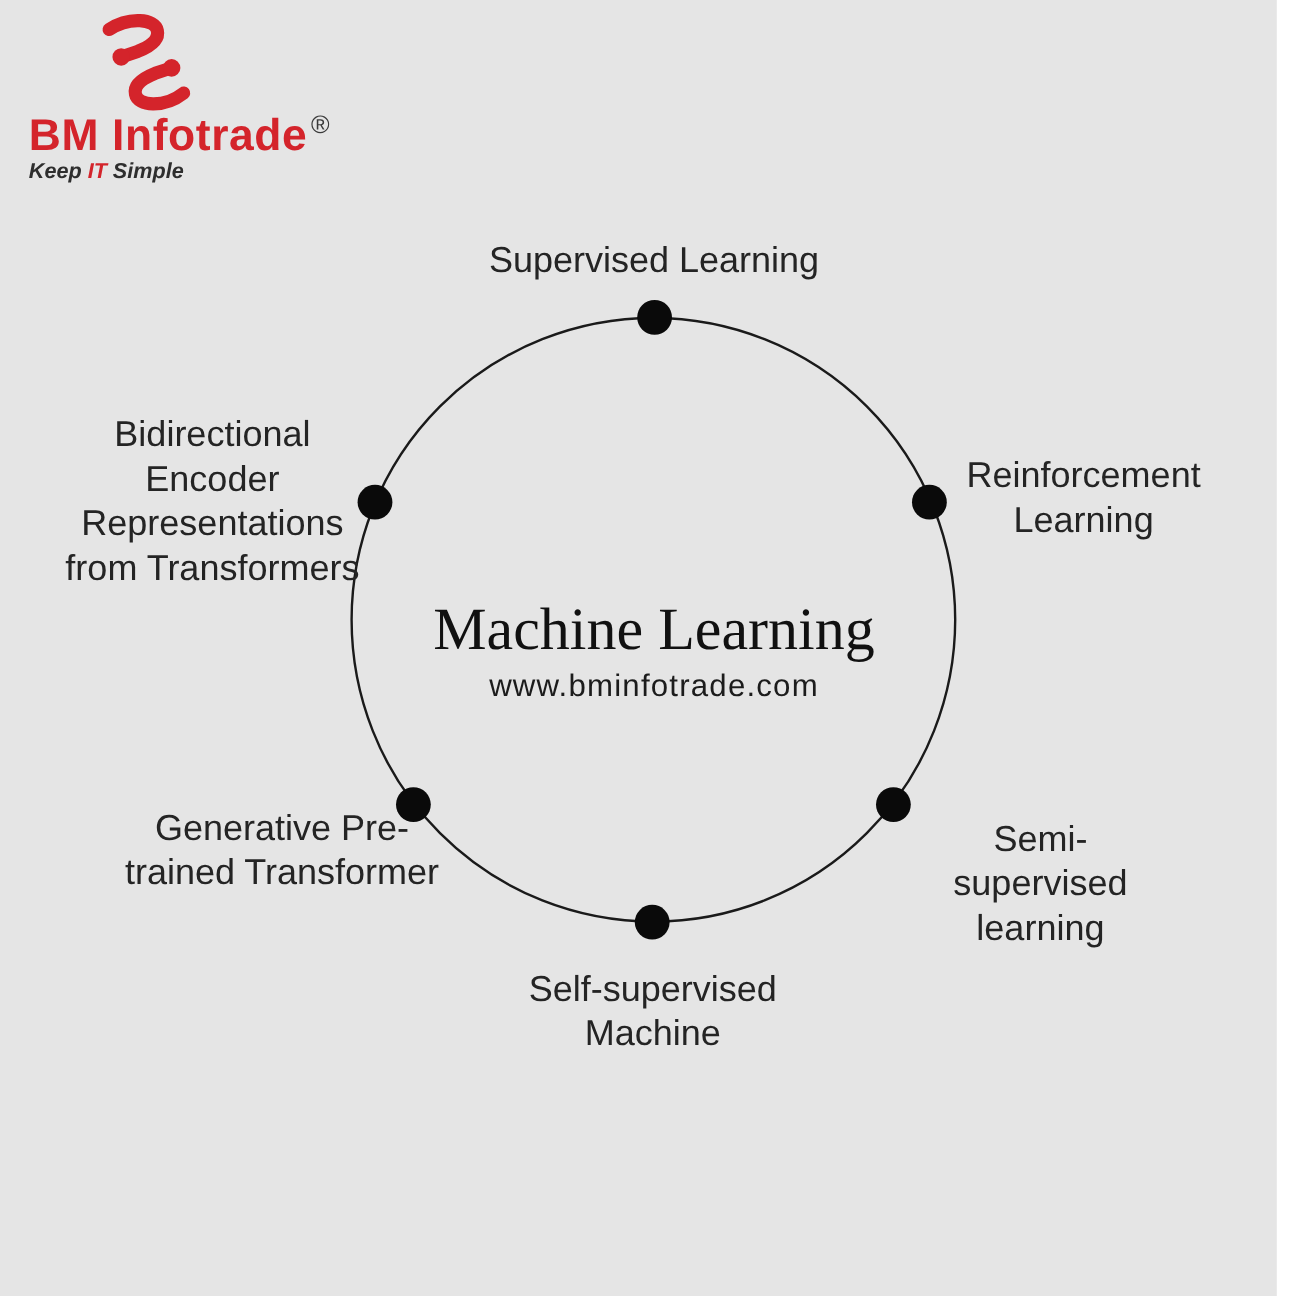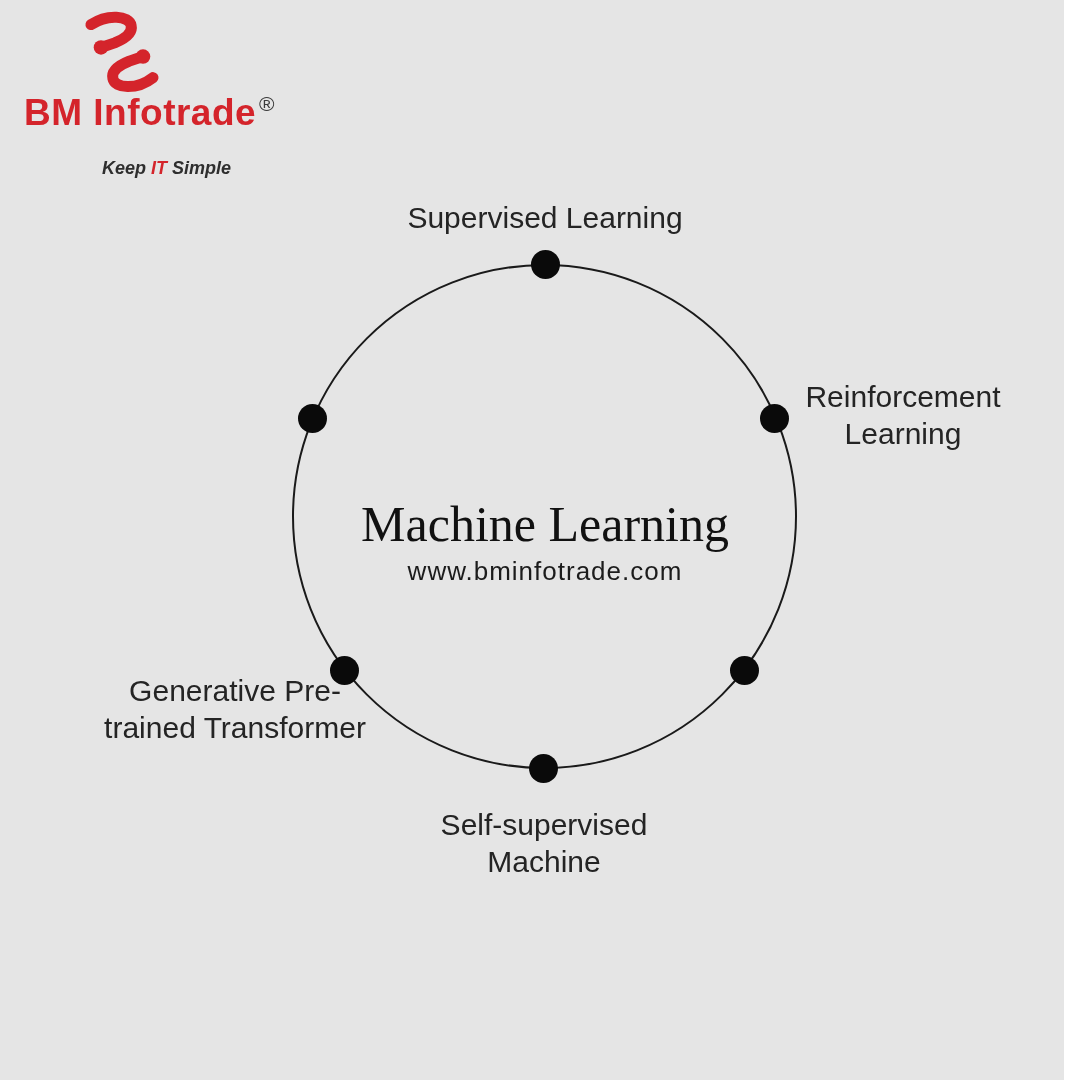--- a/index.html
+++ b/index.html
@@ -47,27 +47,25 @@
     font-weight: 400;
     color: #3a3a3a;
     vertical-align: 14px;
     margin-left: 3px;
   }
   .logo-tagline {
     position: absolute;
     left: 0px;
     top: 126px;
     width: 207px;
-    text-align: right;
     font-size: 18px;
     font-style: italic;
     font-weight: 700;
     color: #2e2e2e;
     white-space: nowrap;
-    margin-top: 26px;
   }
   .logo-tagline .it { color: #d4242b; }
 
   
   .ring {
     position: absolute;
     left: 292px;
     top: 264px;
     width: 505px;
     height: 505px;
@@ -167,18 +165,24 @@
   <div class="node-dot dot--supervised"></div>
   <div class="node-dot dot--reinforcement"></div>
   <div class="node-dot dot--semi"></div>
   <div class="node-dot dot--self"></div>
   <div class="node-dot dot--gpt"></div>
   <div class="node-dot dot--bert"></div>
 
   <div class="node-label label--supervised">Supervised Learning</div>
   <div class="node-label label--reinforcement">Reinforcement
 Learning</div>
+  <div class="node-label label--semi">Semi-supervised
+learning</div>
   <div class="node-label label--self">Self-supervised
 Machine</div>
   <div class="node-label label--gpt">Generative Pre-
 trained Transformer</div>
+  <div class="node-label label--bert">Bidirectional
+Encoder
+Representations
+from Transformers</div>
 
 </div>
 
 </body></html>

